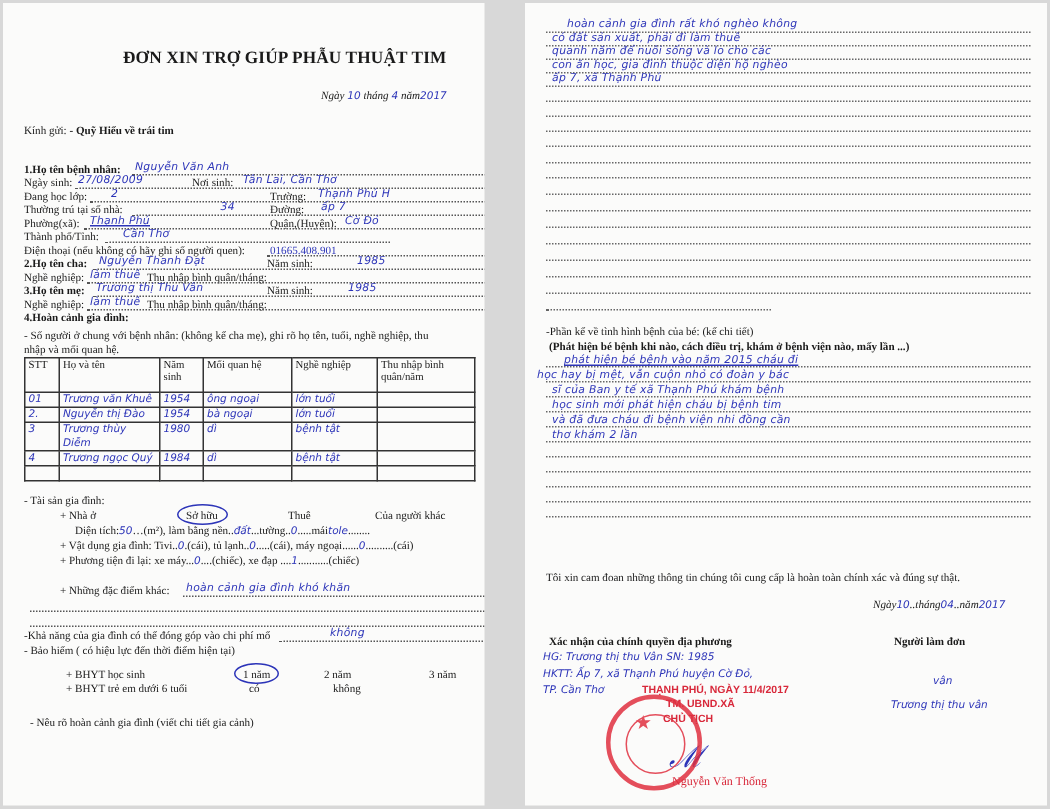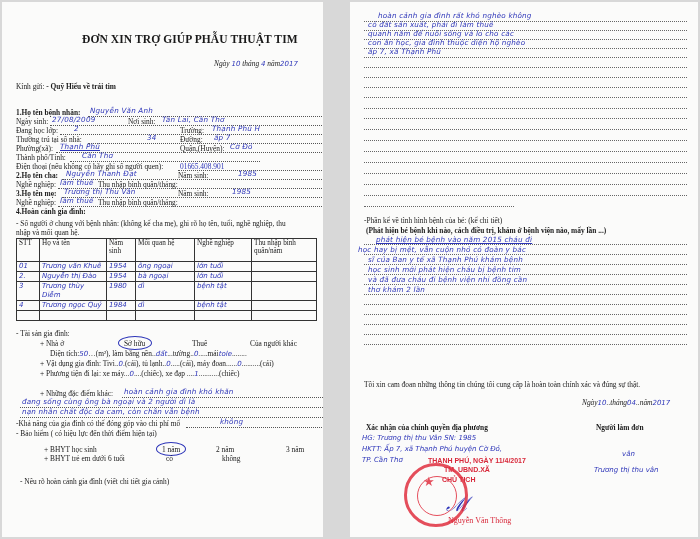--- a/index.html
+++ b/index.html
@@ -165,31 +165,29 @@
   <div class="abs pr" style="left:38px;top:337px;">+ Nhà ở</div>
   <div class="abs pr" style="left:122px;top:337px;">Sở hữu</div>
   <div class="circle" style="left:116px;top:334px;width:32px;height:12px;"></div>
   <div class="abs pr" style="left:190px;top:337px;">Thuê</div>
   <div class="abs pr" style="left:248px;top:337px;">Của người khác</div>
 
   <div class="abs pr" style="left:48px;top:347px;">
     <span>Diện tích:</span><span class="hw">50</span>…<span>(m²), làm bằng nền</span>..<span class="hw">đất</span>...<span>tường</span>..<span class="hw">0</span>.....<span>mái</span><span class="hw">tole</span>........
   </div>
   <div class="abs pr" style="left:38px;top:357px;">
-    <span>+ Vật dụng gia đình: Tivi</span>..<span class="hw">0</span>.<span>(cái), tủ lạnh</span>..<span class="hw">0</span>.....<span>(cái), máy đoan</span>......<span class="hw">0</span>..........<span>(cái)</span>
+    <span>+ Vật dụng gia đình: Tivi</span>..<span class="hw">0</span>.<span>(cái), tủ lạnh</span>..<span class="hw">0</span>.....<span>(cái), máy ngoại</span>......<span class="hw">0</span>..........<span>(cái)</span>
   </div>
   <div class="abs pr" style="left:38px;top:367px;">
     <span>+ Phương tiện đi lại: xe máy</span>...<span class="hw">0</span>....<span>(chiếc), xe đạp</span> ....<span class="hw">1</span>...........<span>(chiếc)</span>
   </div>
   <div class="abs pr" style="left:38px;top:387px;">+ Những đặc điểm khác:</div>
   <div class="abs hw2" style="left:122px;top:385px;">hoàn cảnh gia đình khó khăn</div>
   <div class="dots" style="left:120px;top:395px;width:215px;"></div>
-  <div class="abs hw2" style="left:20px;top:395px;">đang sống cùng ông bà ngoại và 2 người dì là</div>
   <div class="dots" style="left:18px;top:405px;width:317px;"></div>
-  <div class="abs hw2" style="left:20px;top:405px;">nạn nhân chất độc da cam, còn chân vẫn bệnh</div>
   <div class="dots" style="left:18px;top:415px;width:317px;"></div>
 
   <div class="abs pr" style="left:14px;top:417px;">-Khả năng của gia đình có thể đóng góp vào chi phí mổ</div>
   <div class="abs hw2" style="left:218px;top:415px;">không</div>
   <div class="dots" style="left:184px;top:425px;width:136px;"></div>
 
   <div class="abs pr" style="left:14px;top:427px;">- Bảo hiểm ( có hiệu lực đến thời điểm hiện tại)</div>
   <div class="abs pr" style="left:42px;top:443px;">+ BHYT học sinh</div>
   <div class="abs pr" style="left:160px;top:443px;">1 năm</div>
   <div class="circle" style="left:154px;top:440px;width:28px;height:12px;"></div>

